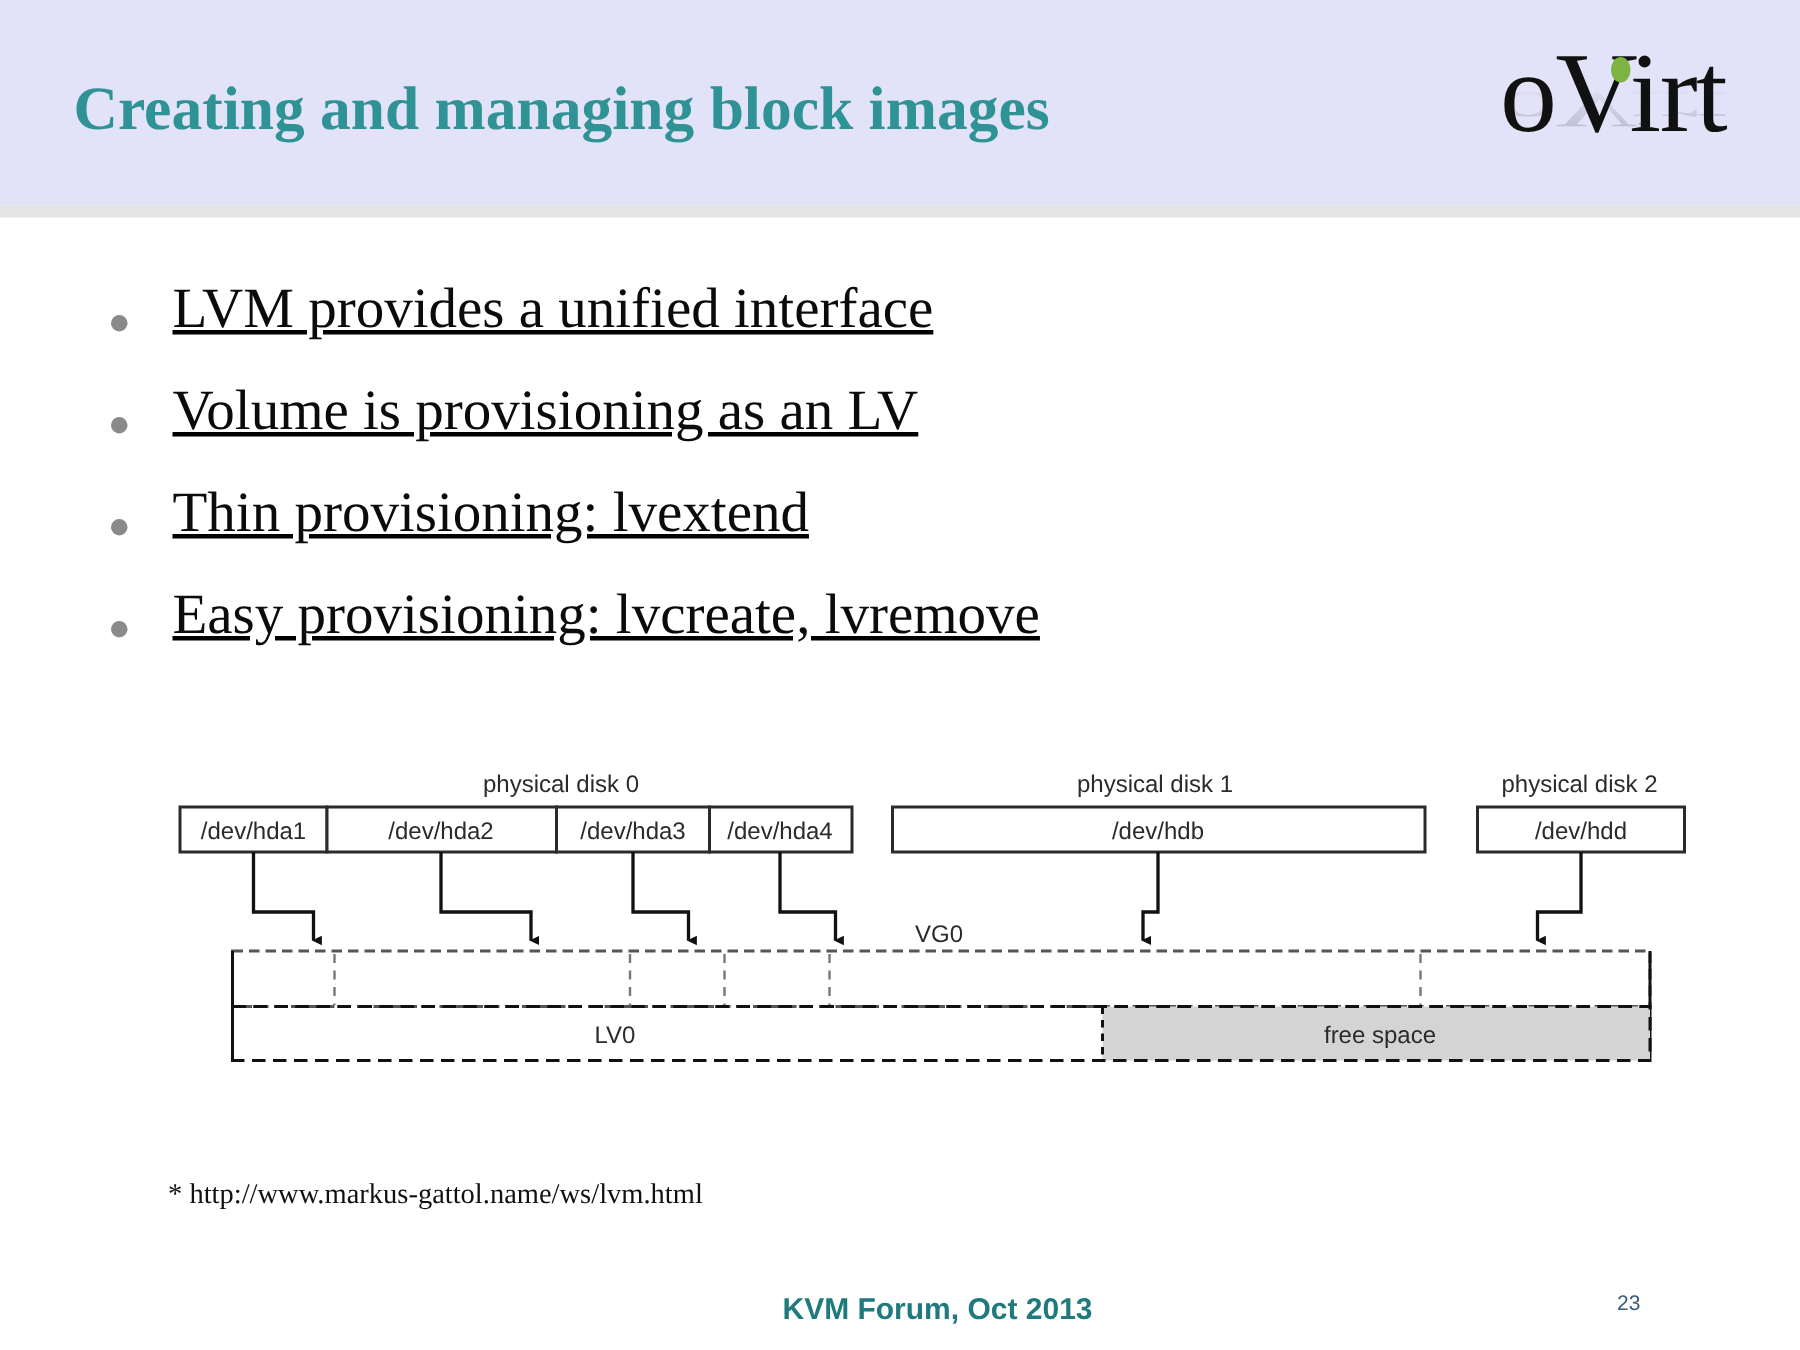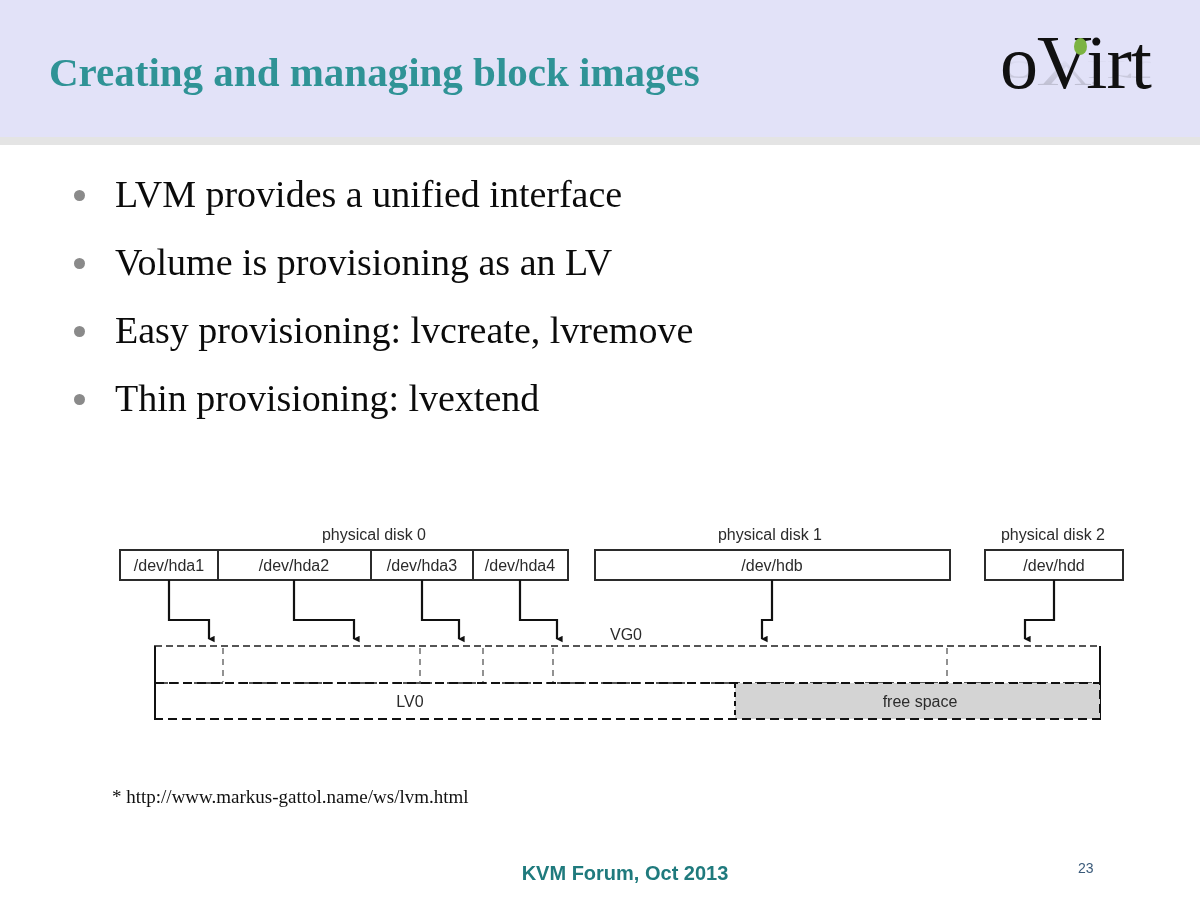--- a/index.html
+++ b/index.html
@@ -82,42 +82,43 @@
   
   #bullets {
     position: absolute;
     left: 74px; top: 172px;
     width: 900px;
   }
   .bullet-row {
     position: relative;
     height: 68px;
     display: flex;
-    align-items: flex-start;
+    align-items: center;
+    text-decoration: underline;
   }
   .bullet-dot {
     width: 11px; height: 11px;
     border-radius: 50%;
     background: #8a8a8a;
     margin-top: 18px;
     flex: 0 0 auto;
   }
   .bullet-text {
     margin-left: 30px;
     font-family: "Liberation Serif", serif;
     font-size: 38px;
     line-height: 44px;
     color: #0b0b0b;
     white-space: nowrap;
   }
 
   
   #diagram {
     position: absolute;
-    left: 110px; top: 512px;
+    left: 110px; top: 500px;
     width: 1030px; height: 230px;
   }
   #diagram svg { display: block; }
 
   
   #footnote {
     position: absolute;
     left: 112px; top: 786px;
     font-family: "Liberation Serif", serif;
     font-size: 19px;
@@ -162,25 +163,25 @@
   <div class="bullet-row">
     <div class="bullet-dot"></div>
     <div class="bullet-text">LVM provides a unified interface</div>
   </div>
   <div class="bullet-row">
     <div class="bullet-dot"></div>
     <div class="bullet-text">Volume is provisioning as an LV</div>
   </div>
   <div class="bullet-row">
     <div class="bullet-dot"></div>
+    <div class="bullet-text">Thin provisioning: lvextend</div>
+  </div>
+  <div class="bullet-row">
+    <div class="bullet-dot"></div>
     <div class="bullet-text">Easy provisioning: lvcreate, lvremove</div>
-  </div>
-  <div class="bullet-row">
-    <div class="bullet-dot"></div>
-    <div class="bullet-text">Thin provisioning: lvextend</div>
   </div>
 </div>
 
 <div id="diagram">
 <svg width="1030" height="230" viewBox="0 0 1030 230" xmlns="http://www.w3.org/2000/svg">
   <defs>
     <marker id="arrowhead" markerWidth="7" markerHeight="7" refX="3.2" refY="5.6" orient="auto" markerUnits="userSpaceOnUse">
       <path d="M0,0 L6.4,0 L3.2,6.6 z" fill="#111111"></path>
     </marker>
   </defs>

